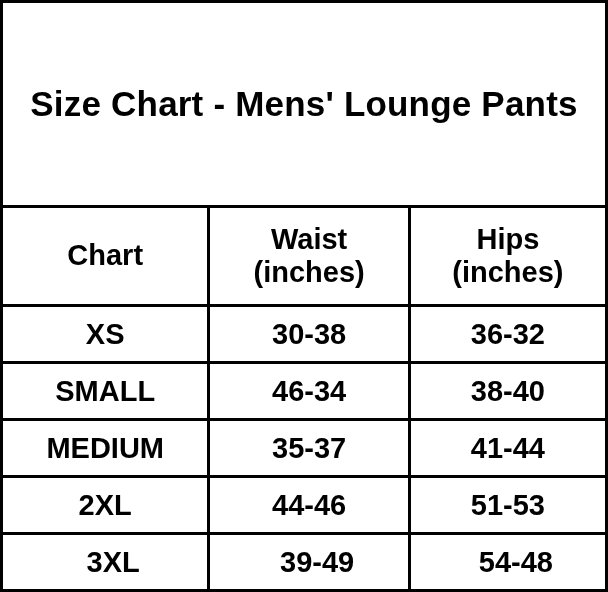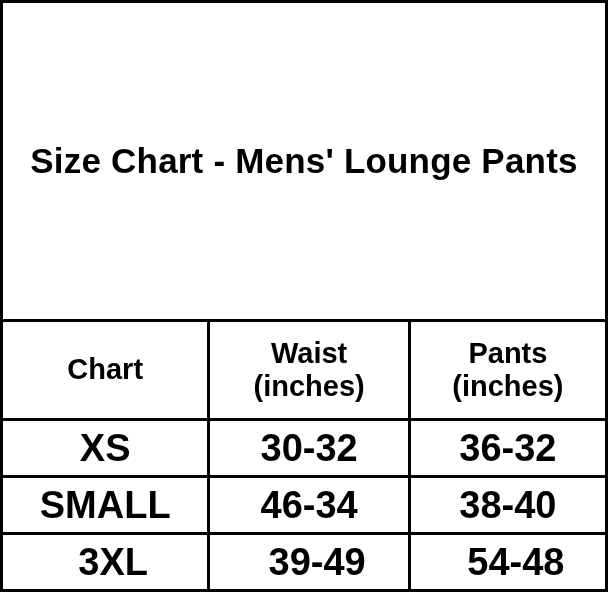--- a/index.html
+++ b/index.html
@@ -49,21 +49,21 @@
     line-height: 1.12;
     padding: 8px 10px 10px 10px;
     letter-spacing: 0.2px;
   }
   .head-cell {
     font-size: 29px;
     line-height: 1.14;
     height: 96px;
   }
   .body-cell {
-    font-size: 38px;
+    font-size: 29px;
     height: 54px;
     font-weight: bold;
   }
   col.c1 { width: 34.2%; }
   col.c2 { width: 33.3%; }
   col.c3 { width: 32.5%; }
 </style>
 </head>
 <body>
 
@@ -80,34 +80,44 @@
       </tr>
       <tr>
         <th class="head-cell">
           <span>Chart</span>
         </th>
         <th class="head-cell">
           <span>Waist</span><br>
           <span>(inches)</span>
         </th>
         <th class="head-cell">
-          <span>Pants</span><br>
+          <span>Hips</span><br>
           <span>(inches)</span>
         </th>
       </tr>
 
       <tr>
         <td class="body-cell">XS</td>
-        <td class="body-cell">30-32</td>
+        <td class="body-cell">30-38</td>
         <td class="body-cell">36-32</td>
       </tr>
       <tr>
         <td class="body-cell">SMALL</td>
         <td class="body-cell">46-34</td>
         <td class="body-cell">38-40</td>
+      </tr>
+      <tr>
+        <td class="body-cell">MEDIUM</td>
+        <td class="body-cell">35-37</td>
+        <td class="body-cell">41-44</td>
+      </tr>
+      <tr>
+        <td class="body-cell">2XL</td>
+        <td class="body-cell">44-46</td>
+        <td class="body-cell">51-53</td>
       </tr>
       <tr>
         <td class="body-cell">3XL</td>
         <td class="body-cell">39-49</td>
         <td class="body-cell">54-48</td>
       </tr>
     </tbody>
   </table>
 </div>
 

